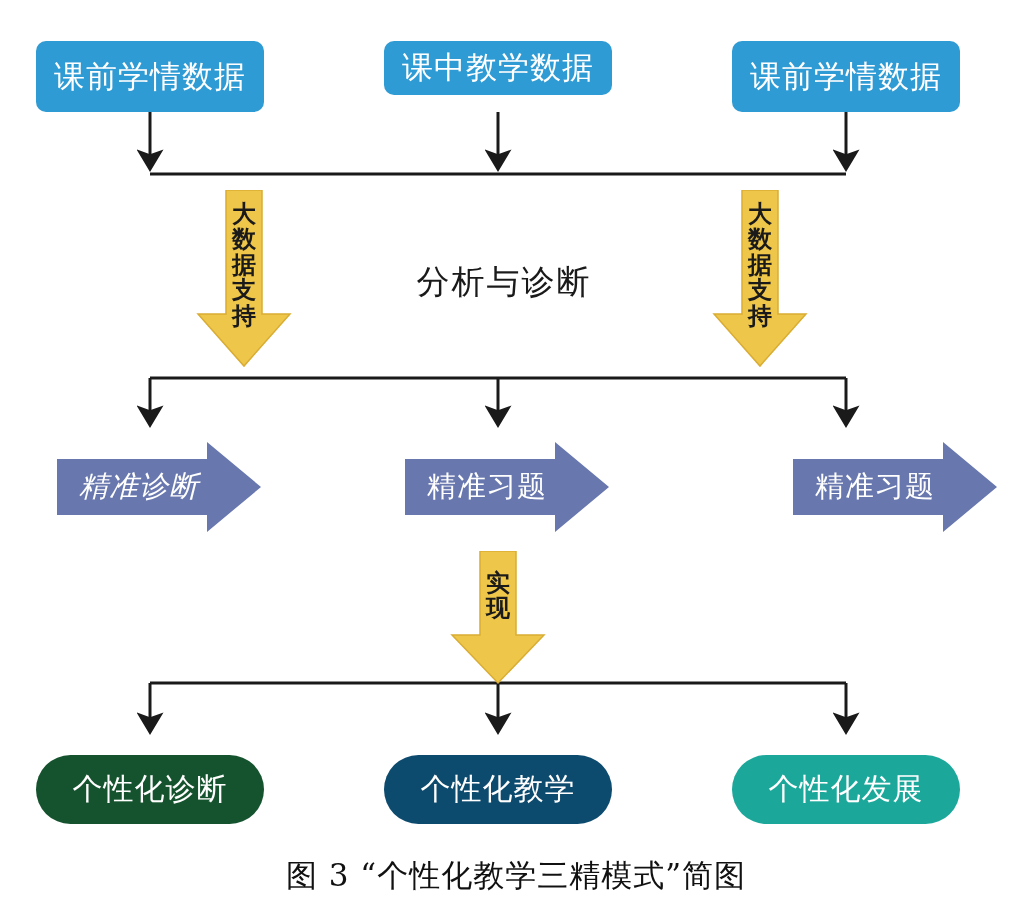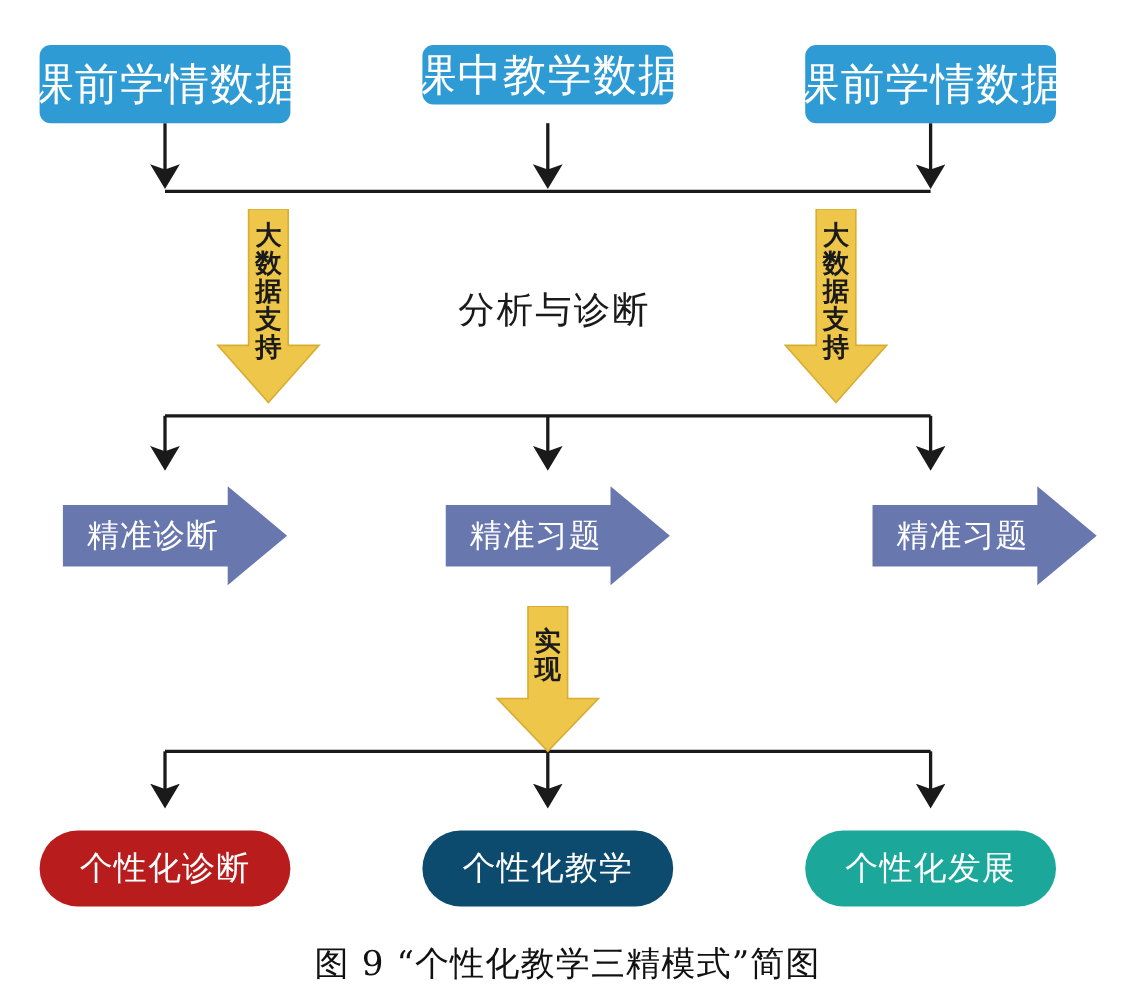--- a/index.html
+++ b/index.html
@@ -25,21 +25,21 @@
     height: 905px;
   }
   
   .src-box {
     position: absolute;
     display: flex;
     align-items: center;
     justify-content: center;
     border-radius: 10px;
     color: #ffffff;
-    font-size: 40px;
+    font-size: 31px;
     letter-spacing: 1px;
     white-space: nowrap;
   }
   
   .pill-box {
     position: absolute;
     display: flex;
     align-items: center;
     justify-content: center;
     border-radius: 999px;
@@ -189,21 +189,21 @@
   </div>
 
   <div class="center-label" style="left:330px; top:258px; width:348px; height:48px;">
     <span>分析与诊断</span>
   </div>
 
   <div class="right-arrow" style="left:57px; top:441px; width:205px; height:92px;">
     <svg class="shape" viewBox="0 0 205 92" preserveAspectRatio="none" xmlns="http://www.w3.org/2000/svg">
       <path d="M0,18 L150,18 L150,1 L204,46 L150,91 L150,74 L0,74 Z" fill="#6878ae"></path>
     </svg>
-    <div class="rtext" style="left:22px;">
+    <div class="rtext" style="left:22px;font-style:italic;">
       <span>精准诊断</span>
     </div>
   </div>
 
   <div class="right-arrow" style="left:405px; top:441px; width:205px; height:92px;">
     <svg class="shape" viewBox="0 0 205 92" preserveAspectRatio="none" xmlns="http://www.w3.org/2000/svg">
       <path d="M0,18 L150,18 L150,1 L204,46 L150,91 L150,74 L0,74 Z" fill="#6878ae"></path>
     </svg>
     <div class="rtext" style="left:22px;">
       <span>精准习题</span>
@@ -222,27 +222,27 @@
   <div class="down-arrow" style="left:450px; top:551px; width:96px; height:134px;">
     <svg class="shape" viewBox="0 0 96 134" preserveAspectRatio="none" xmlns="http://www.w3.org/2000/svg">
       <path d="M30,0 L66,0 L66,84 L94,84 L48,132 L2,84 L30,84 Z" fill="#eec64a" stroke="#d9ad33" stroke-width="1.5"></path>
     </svg>
     <div class="vtext" style="top:20px;">
       <span>实</span>
       <span>现</span>
     </div>
   </div>
 
-  <div class="pill-box" style="left:36px; top:755px; width:228px; height:69px; background:#b91c1c;">
+  <div class="pill-box" style="left:36px; top:755px; width:228px; height:69px; background:#14532d;">
     <span>个性化诊断</span>
   </div>
   <div class="pill-box" style="left:384px; top:755px; width:228px; height:69px; background:#0c4a6e;">
     <span>个性化教学</span>
   </div>
   <div class="pill-box" style="left:732px; top:755px; width:228px; height:69px; background:#1ba89b;">
     <span>个性化发展</span>
   </div>
 
   <div id="caption" style="top:855px;">
-    <span>图 9  “个性化教学三精模式”简图</span>
+    <span>图 3  “个性化教学三精模式”简图</span>
   </div>
 
 </div>
 
 </body></html>

